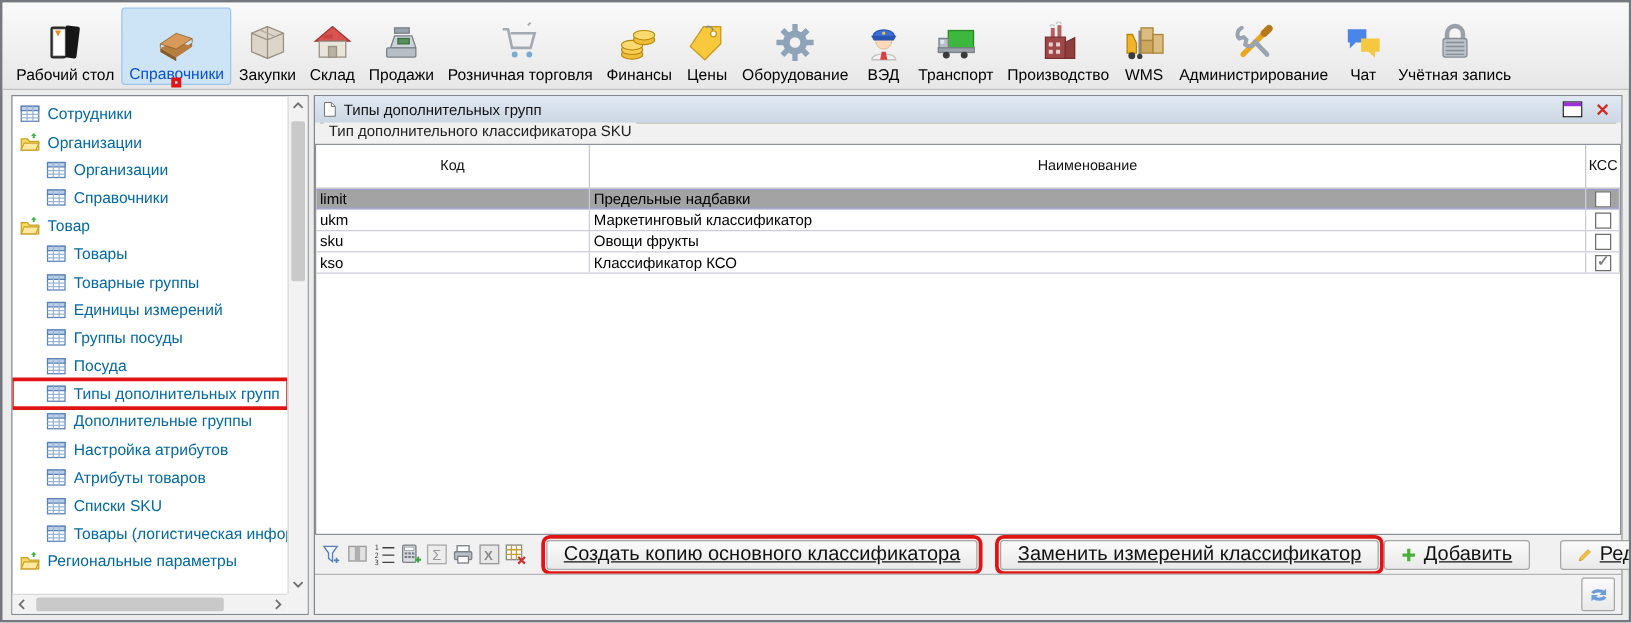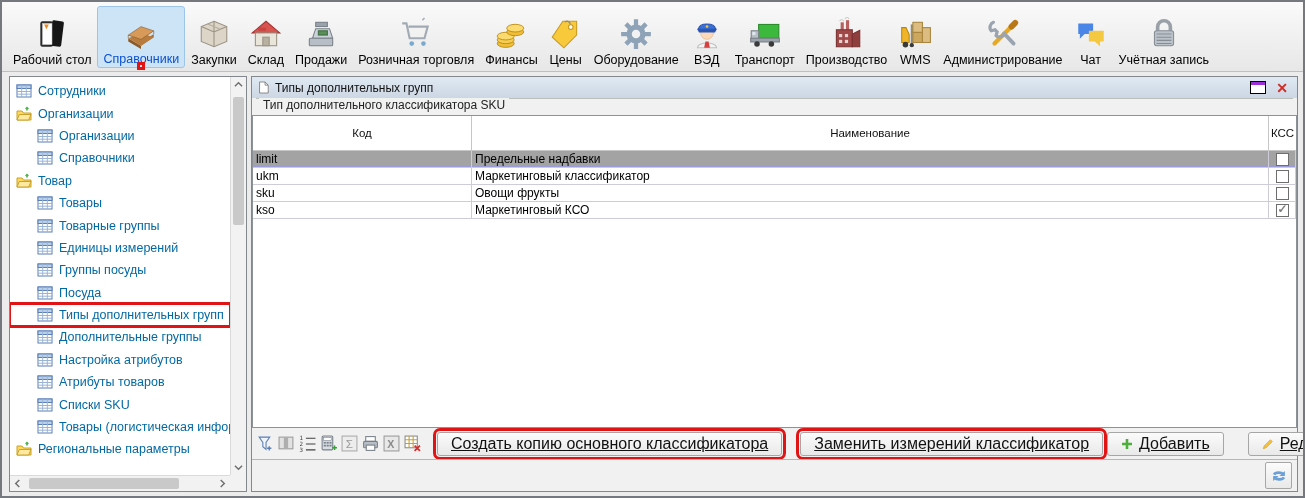--- a/index.html
+++ b/index.html
@@ -536,21 +536,21 @@
         </div>
         <div class="trow">
           <div class="cell col-code">sku</div>
           <div class="cell col-name">Овощи фрукты</div>
           <div class="cell col-kcc">
               <span class="cb"></span>
             </div>
         </div>
         <div class="trow">
           <div class="cell col-code">kso</div>
-          <div class="cell col-name">Маркетинговый КСО</div>
+          <div class="cell col-name">Классификатор КСО</div>
           <div class="cell col-kcc">
               <span class="cb checked"></span>
             </div>
         </div>
       </div>
 
       <div class="panel-toolbar">
         <span class="ft-ico">
             <svg viewBox="0 0 16 16">
               <path d="M2 2h10L8.5 7v6.5L5.5 11V7z" fill="#eef4fa" stroke="#5a7fb5"></path>

